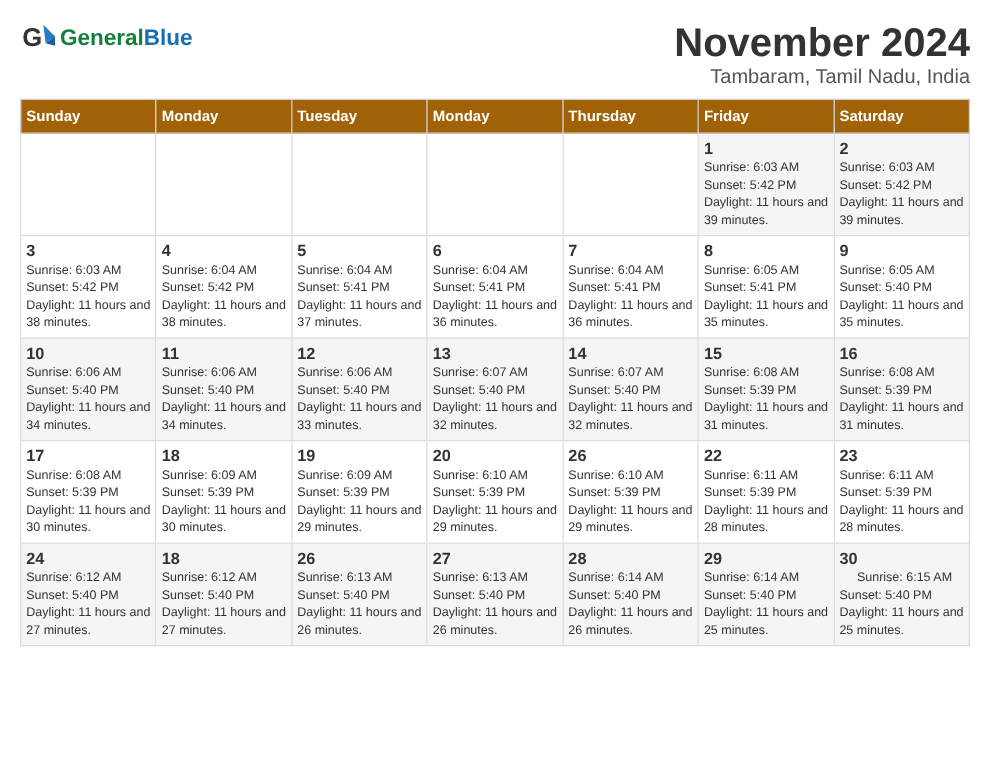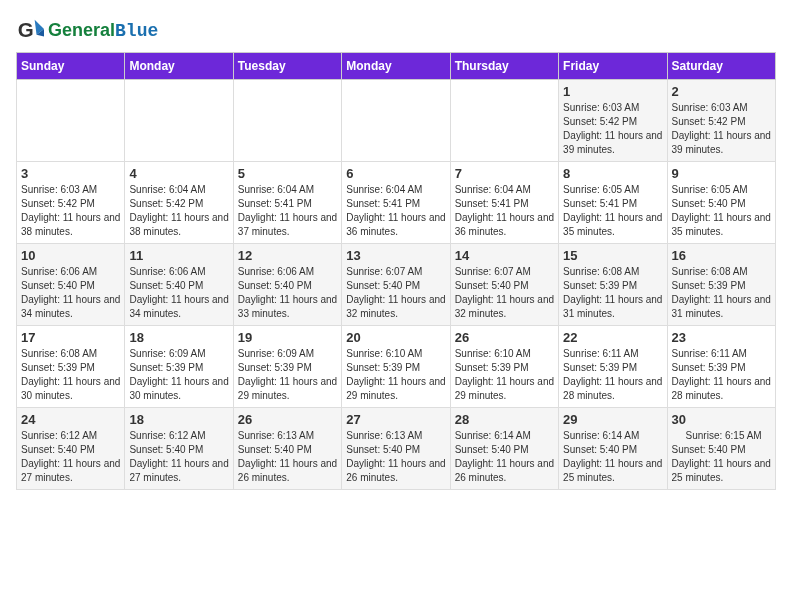--- a/index.html
+++ b/index.html
@@ -23,21 +23,20 @@
     }
     .logo-text-general {
       font-size: 18px;
       font-weight: bold;
       color: #15803d;
     }
     .logo-text-blue {
       font-size: 18px;
       font-weight: bold;
       color: #1a6faf;
-      font-family: Liberation Mono, monospace;
     }
     .logo-icon {
       width: 28px;
       height: 28px;
     }
     .title-area {
       text-align: right;
     }
     .month-title {
       font-size: 32px;
@@ -47,21 +46,21 @@
     .location-title {
       font-size: 16px;
       color: #555;
     }
     table {
       width: 100%;
       border-collapse: collapse;
       table-layout: fixed;
     }
     thead tr th {
-      background-color: #6d28d9;
+      background-color: #a16207;
       color: #fff;
       font-size: 12px;
       font-weight: bold;
       padding: 6px 4px;
       text-align: left;
       border: 1px solid #ccc;
     }
     tbody tr td {
       vertical-align: top;
       padding: 4px 4px;
@@ -98,20 +97,24 @@
       <text x="2" y="22" font-size="22" font-weight="bold" fill="#333">G</text>
       <polygon points="20,4 30,14 22,20" fill="#2a7abf"></polygon>
       <polygon points="22,20 30,14 30,22" fill="#1a5a9f"></polygon>
     </svg>
     <div>
       <div>
         <span class="logo-text-general">General</span><span class="logo-text-blue">Blue</span>
       </div>
     </div>
   </div>
+  <div class="title-area">
+    <div class="month-title">November 2024</div>
+    <div class="location-title">Tambaram, Tamil Nadu, India</div>
+  </div>
 </div>
 
 <table>
   <thead>
     <tr>
     <th>Sunday</th>
         <th>Monday</th>
         <th>Tuesday</th>
         <th>Monday</th>
         <th>Thursday</th>

